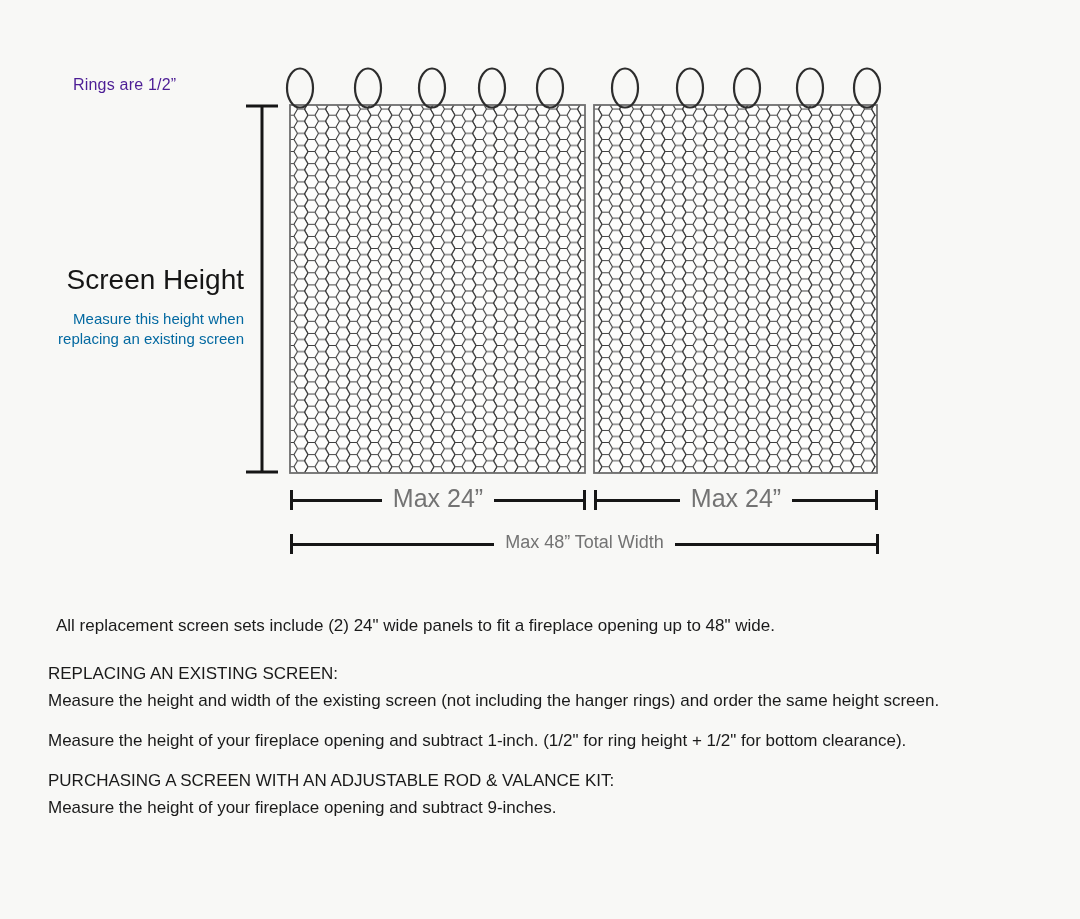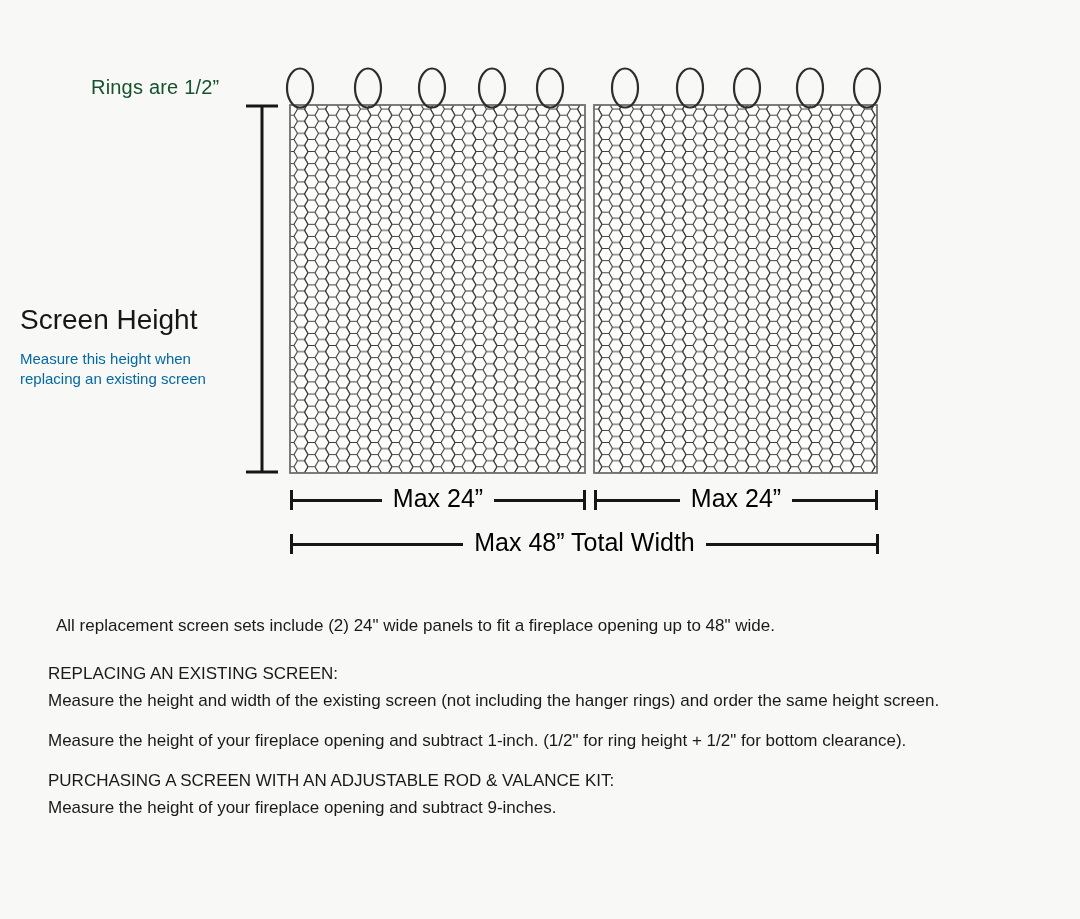--- a/index.html
+++ b/index.html
@@ -8,47 +8,45 @@
     background: #f8f8f6;
     font-family: "Liberation Sans", sans-serif;
     color: #1b1b1b;
     position: relative;
     overflow: hidden;
   }
   .stage { position: absolute; inset: 0; }
 
   .rings-note {
     position: absolute; left: 73px; top: 76px;
-    font-size: 20px; letter-spacing: 0.2px; color: #14532d;
+    font-size: 16px; letter-spacing: 0.2px; color: #4c1d95;
     white-space: nowrap;
-    margin-left: 18px;
   }
 
   .diagram-svg { position: absolute; left: 0; top: 0; }
 
   .height-label {
     position: absolute; left: 20px; top: 264px; width: 224px;
-    text-align: left;
-    margin-top: 40px;
+    text-align: right;
   }
   .hl-title { font-size: 28px; color: #161616; margin-bottom: 13px; white-space: nowrap; }
   .hl-sub { font-size: 15px; line-height: 20px; color: #0369a1; }
 
   .dim {
     position: absolute; height: 28px;
     display: flex; align-items: center;
   }
   .dim .tick { width: 3px; height: 20px; background: #161616; flex: 0 0 auto; }
   .dim .dline { flex: 1 1 auto; height: 3px; background: #161616; }
   .dim .dlabel {
     flex: 0 0 auto; padding: 0 11px;
-    font-size: 25px; color: #000000; white-space: nowrap;
+    font-size: 25px; color: #737373; white-space: nowrap;
     transform: translateY(-2px);
   }
-  .dim-48 .dlabel { font-size: 25px; }
+  .dim-48 .dlabel { font-size: 18px; }
 
   .notes {
     position: absolute; left: 48px; top: 615px; width: 1012px;
     font-size: 17px; line-height: 22px; color: #1a1a1a;
   }
   .note { margin: 0 0 26px 8px; }
   .sec { margin: 0 0 18px 0; }
   .sec-h { margin-bottom: 5px; }
 </style>
 </head>

